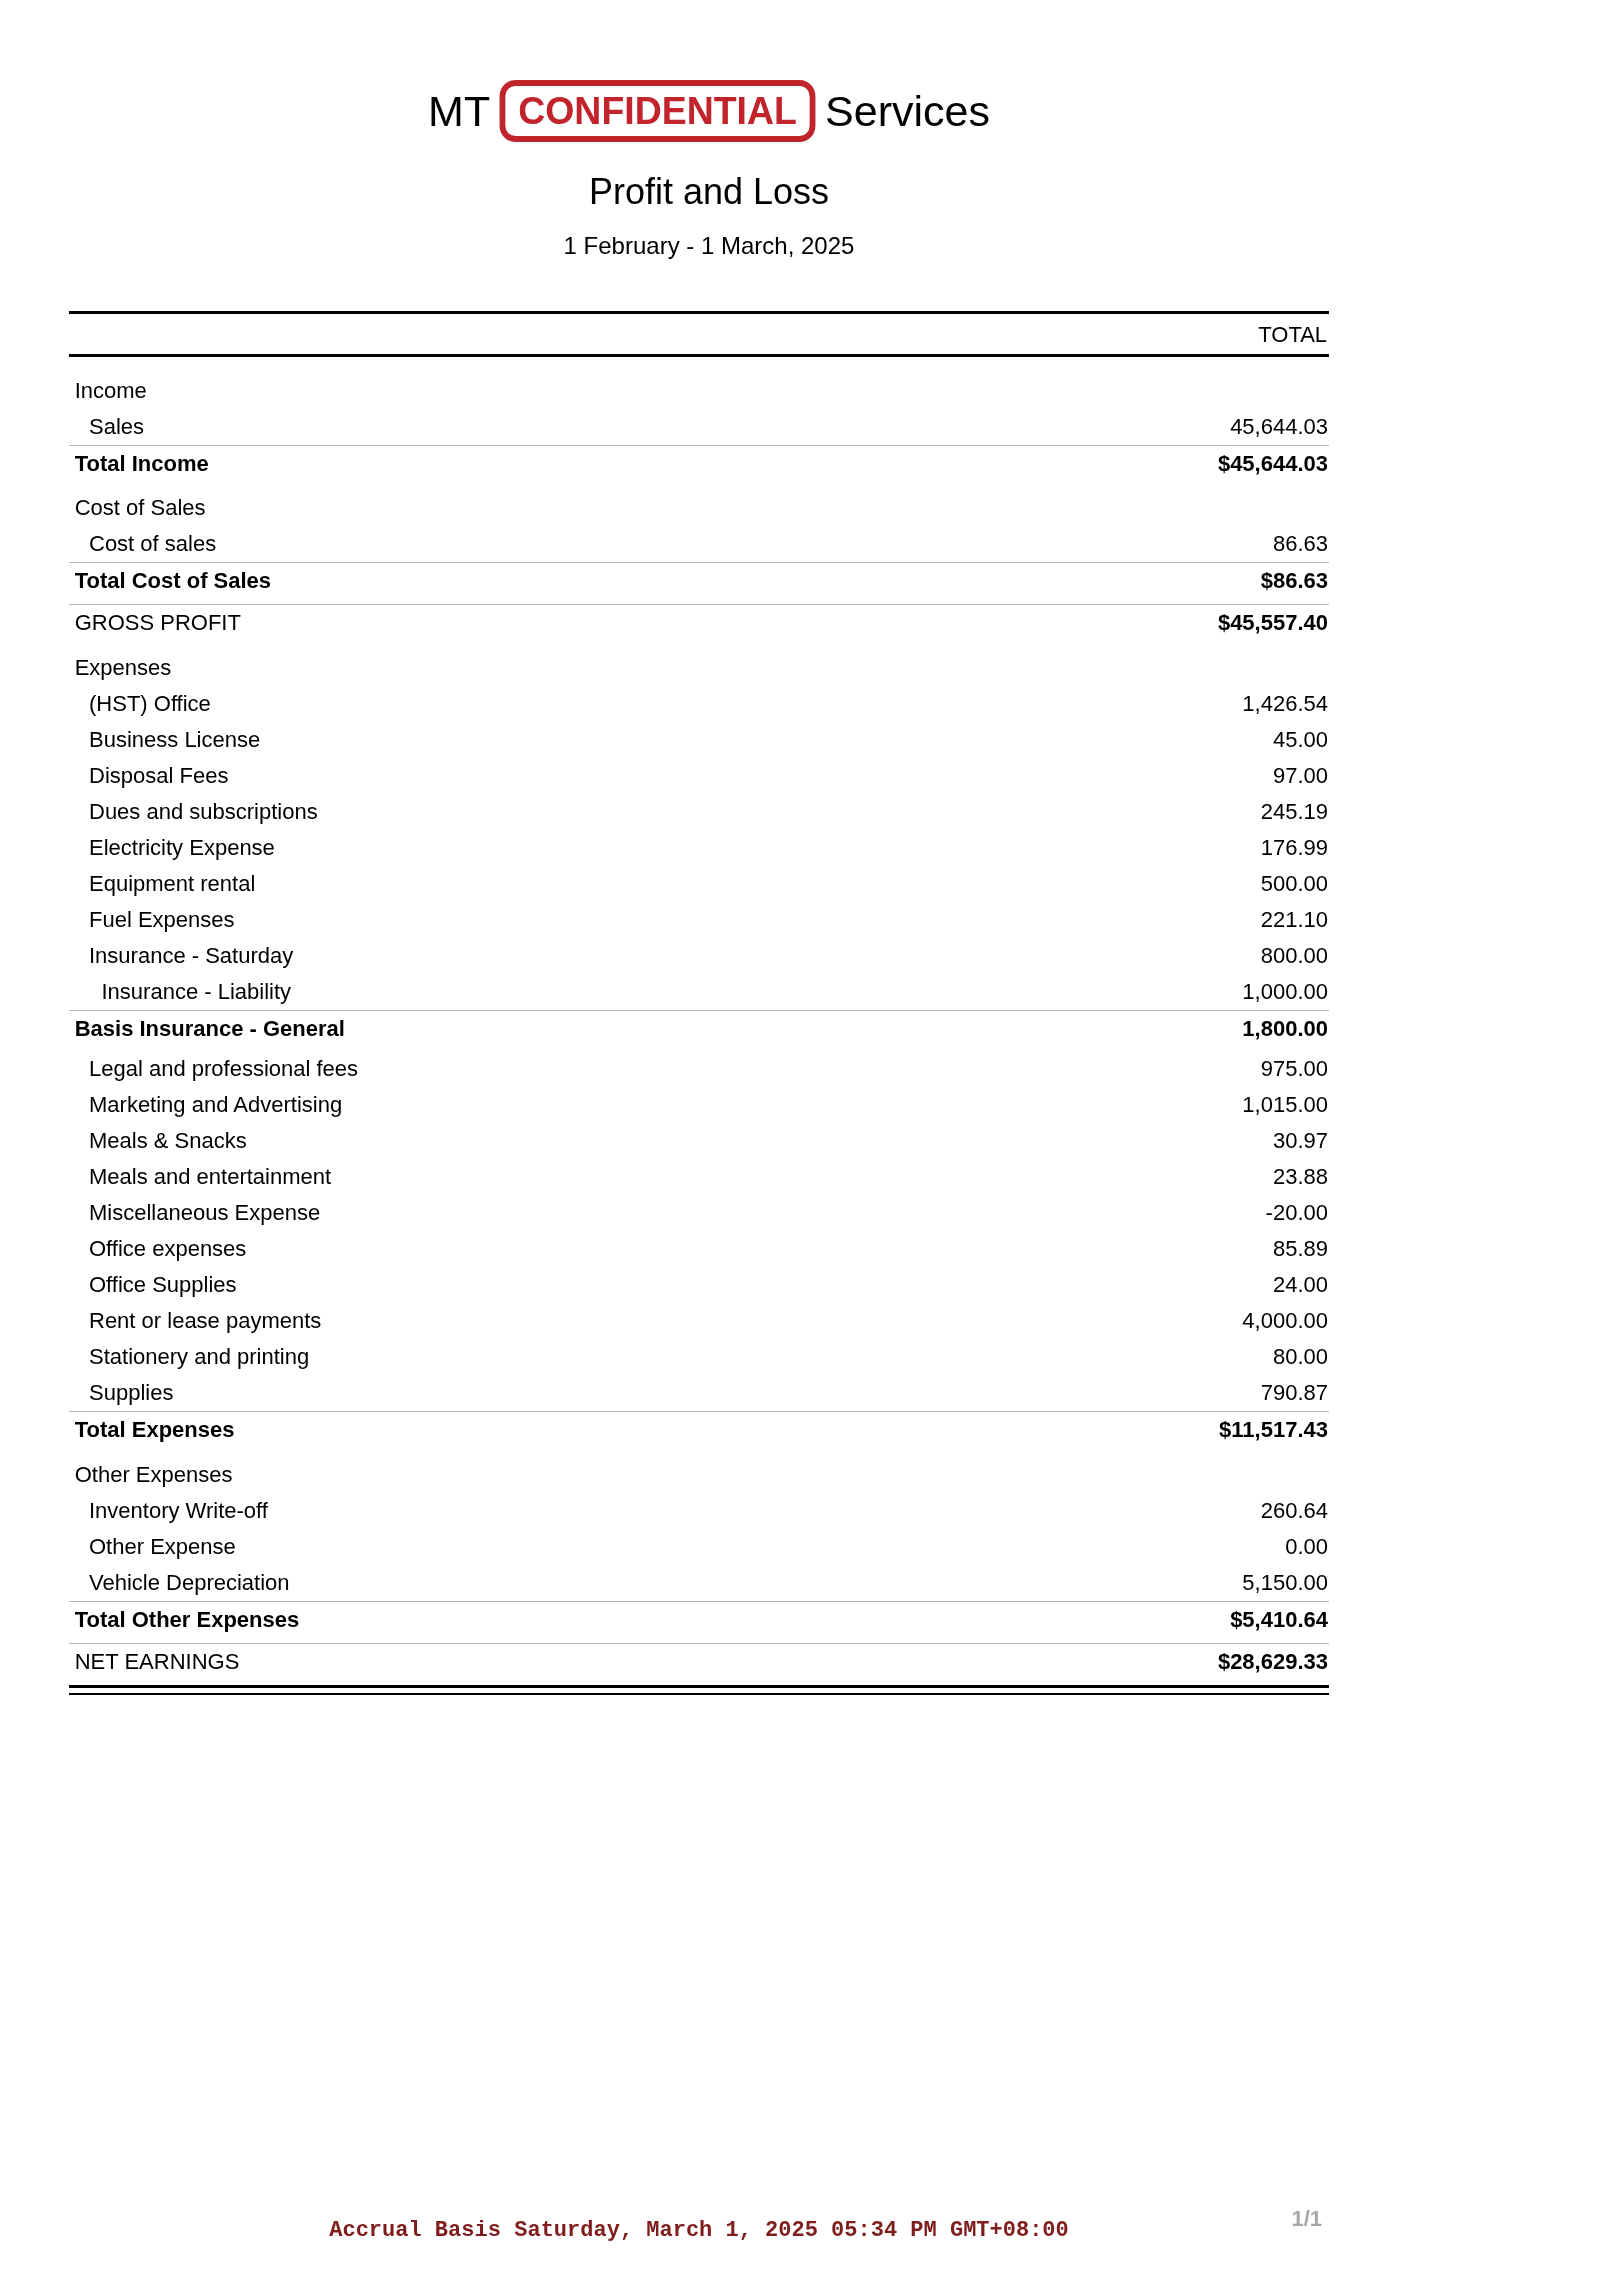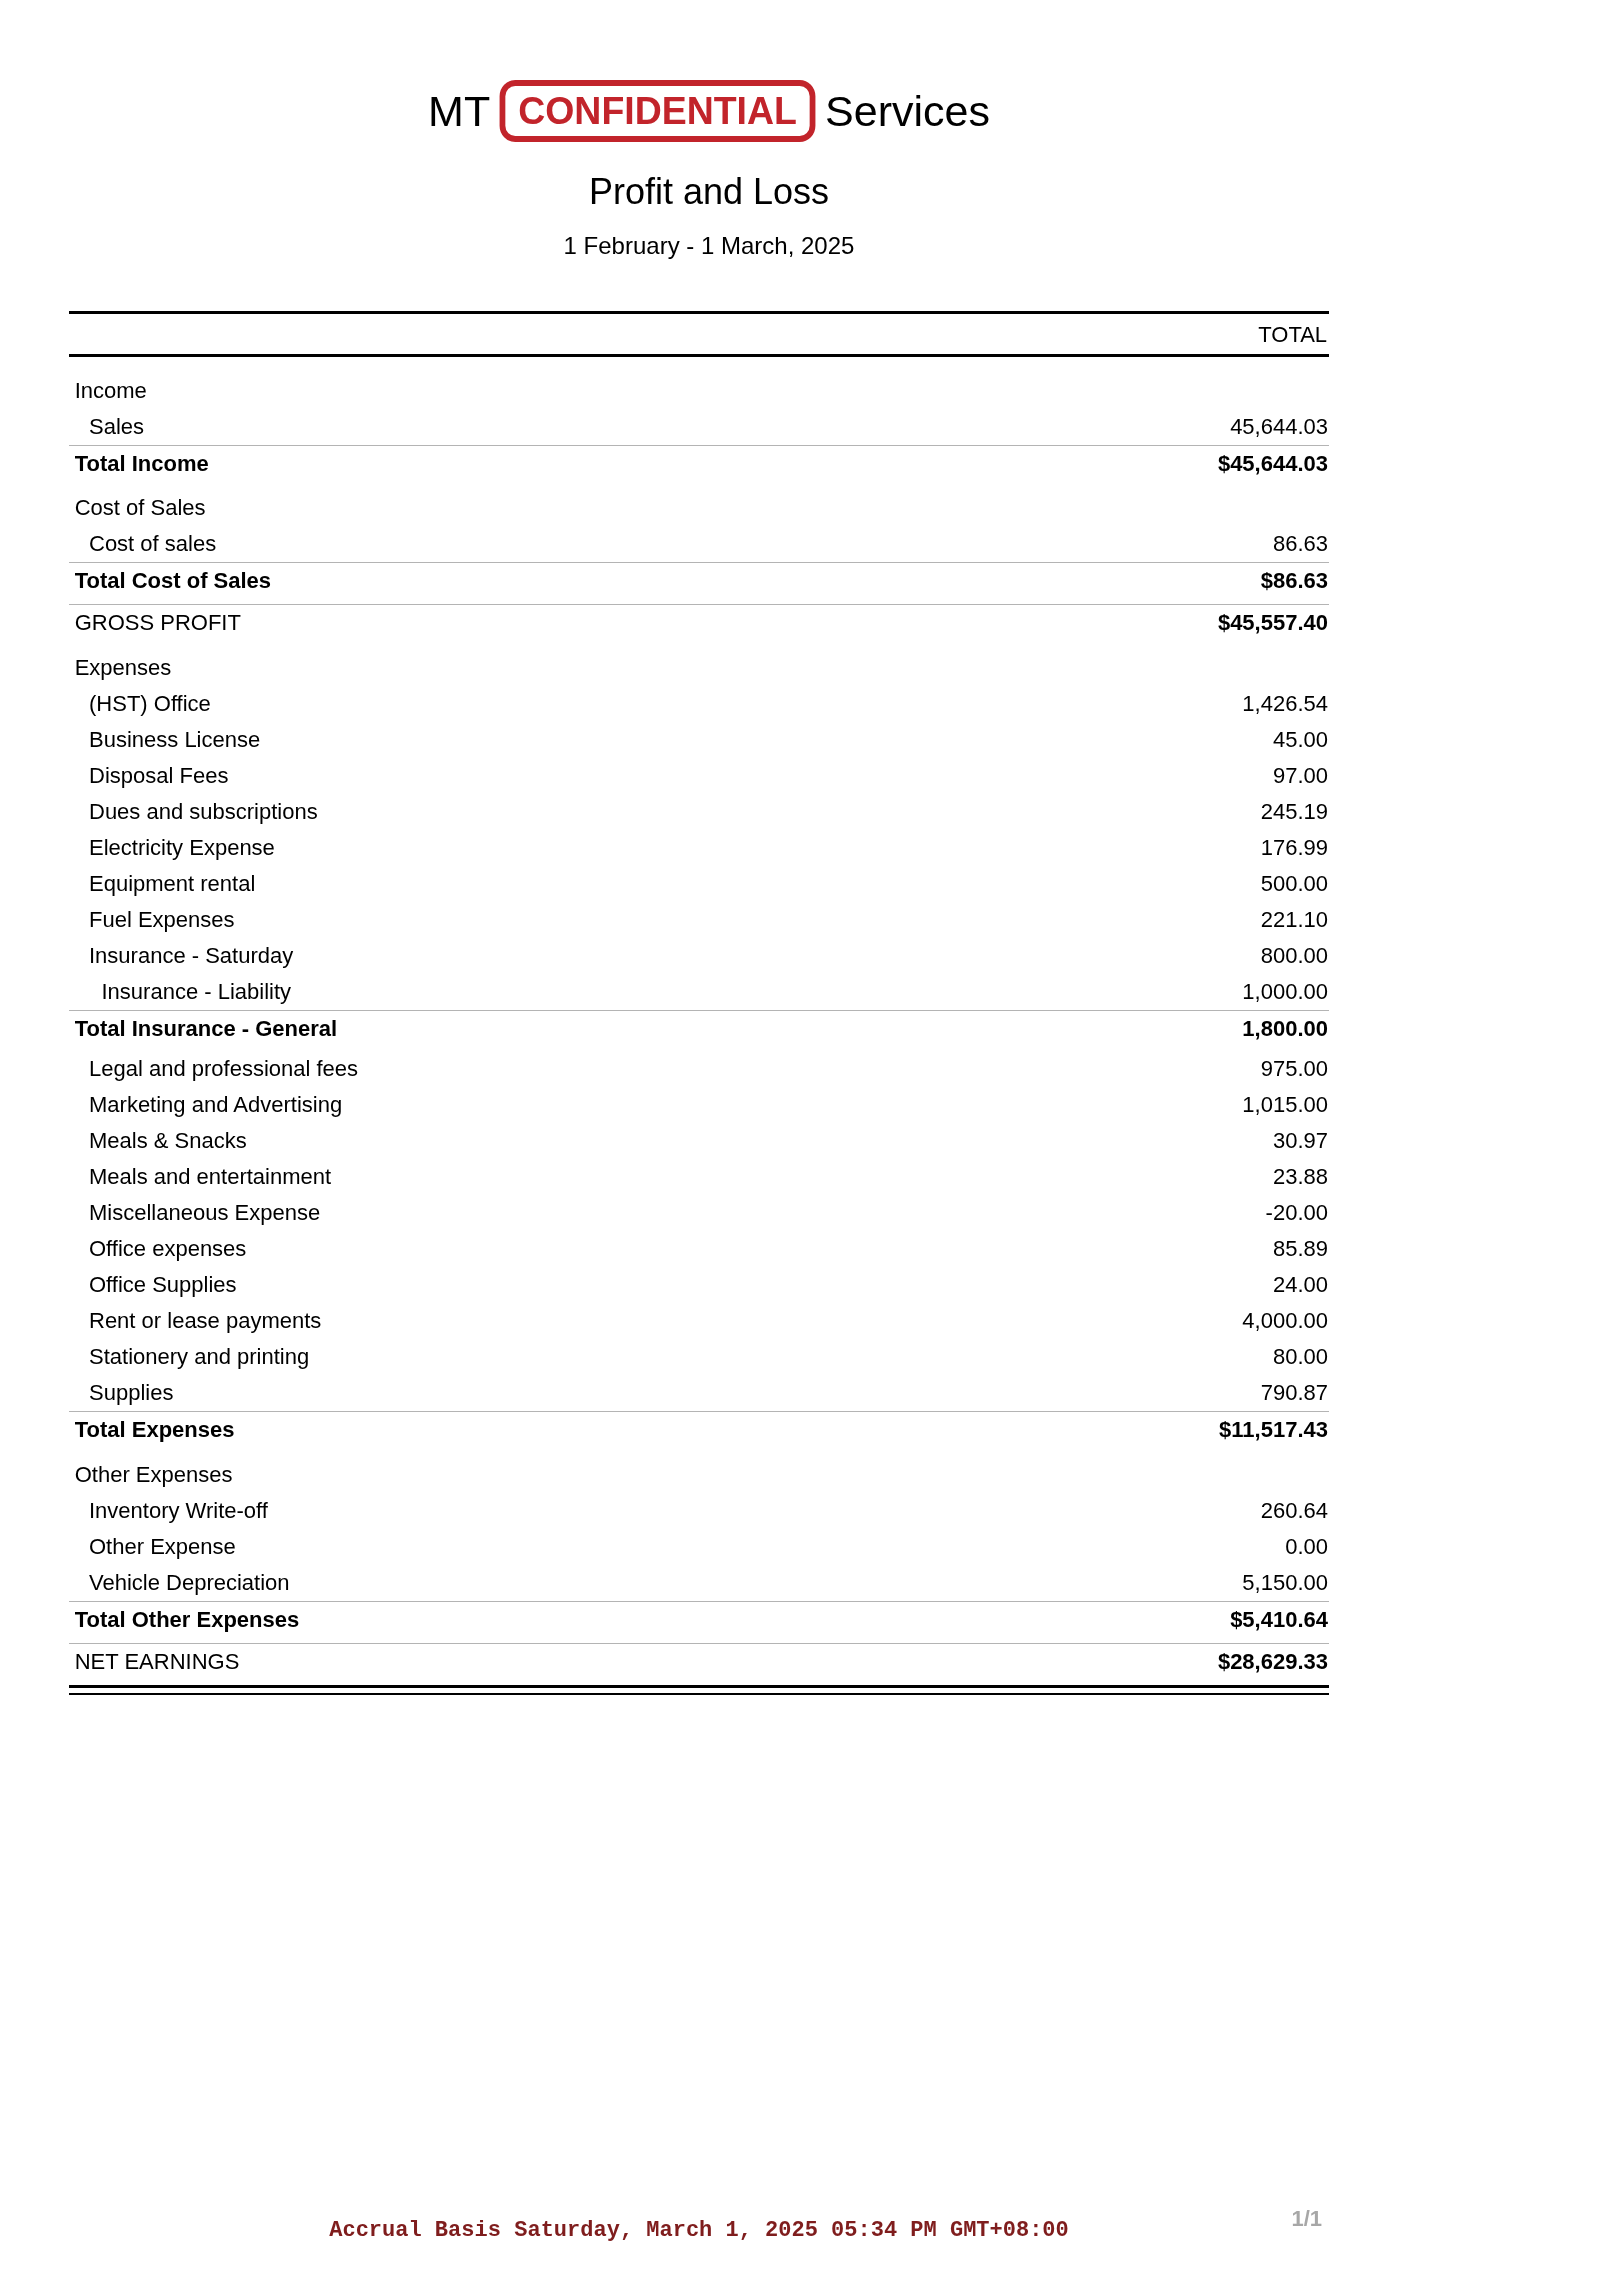--- a/index.html
+++ b/index.html
@@ -182,21 +182,21 @@
         </div>
         <div class="row item">
           <span class="label">Insurance - Saturday</span>
           <span class="value">800.00</span>
         </div>
         <div class="row subitem">
           <span class="label">Insurance - Liability</span>
           <span class="value">1,000.00</span>
         </div>
         <div class="row total">
-          <span class="label">Total Insurance - General</span>
+          <span class="label">Basis Insurance - General</span>
           <span class="value">1,800.00</span>
         </div>
         <div class="row item">
           <span class="label">Legal and professional fees</span>
           <span class="value">975.00</span>
         </div>
         <div class="row item">
           <span class="label">Marketing and Advertising</span>
           <span class="value">1,015.00</span>
         </div>

